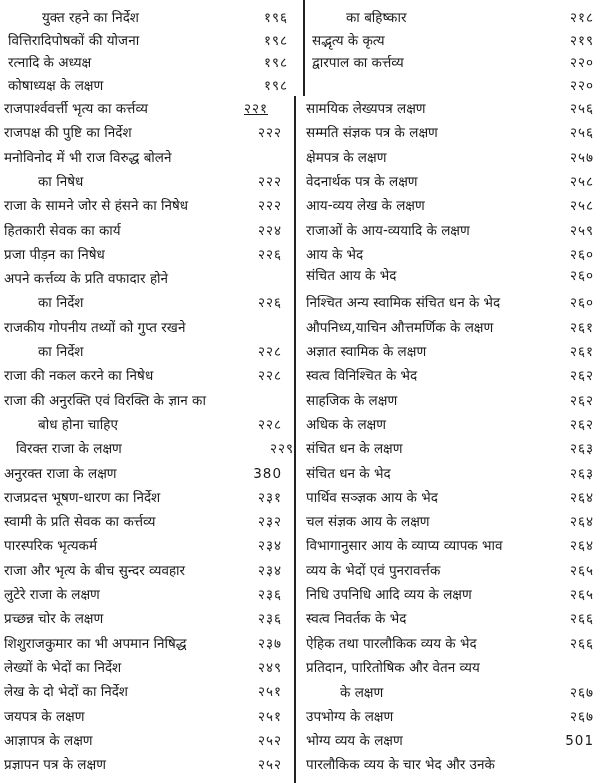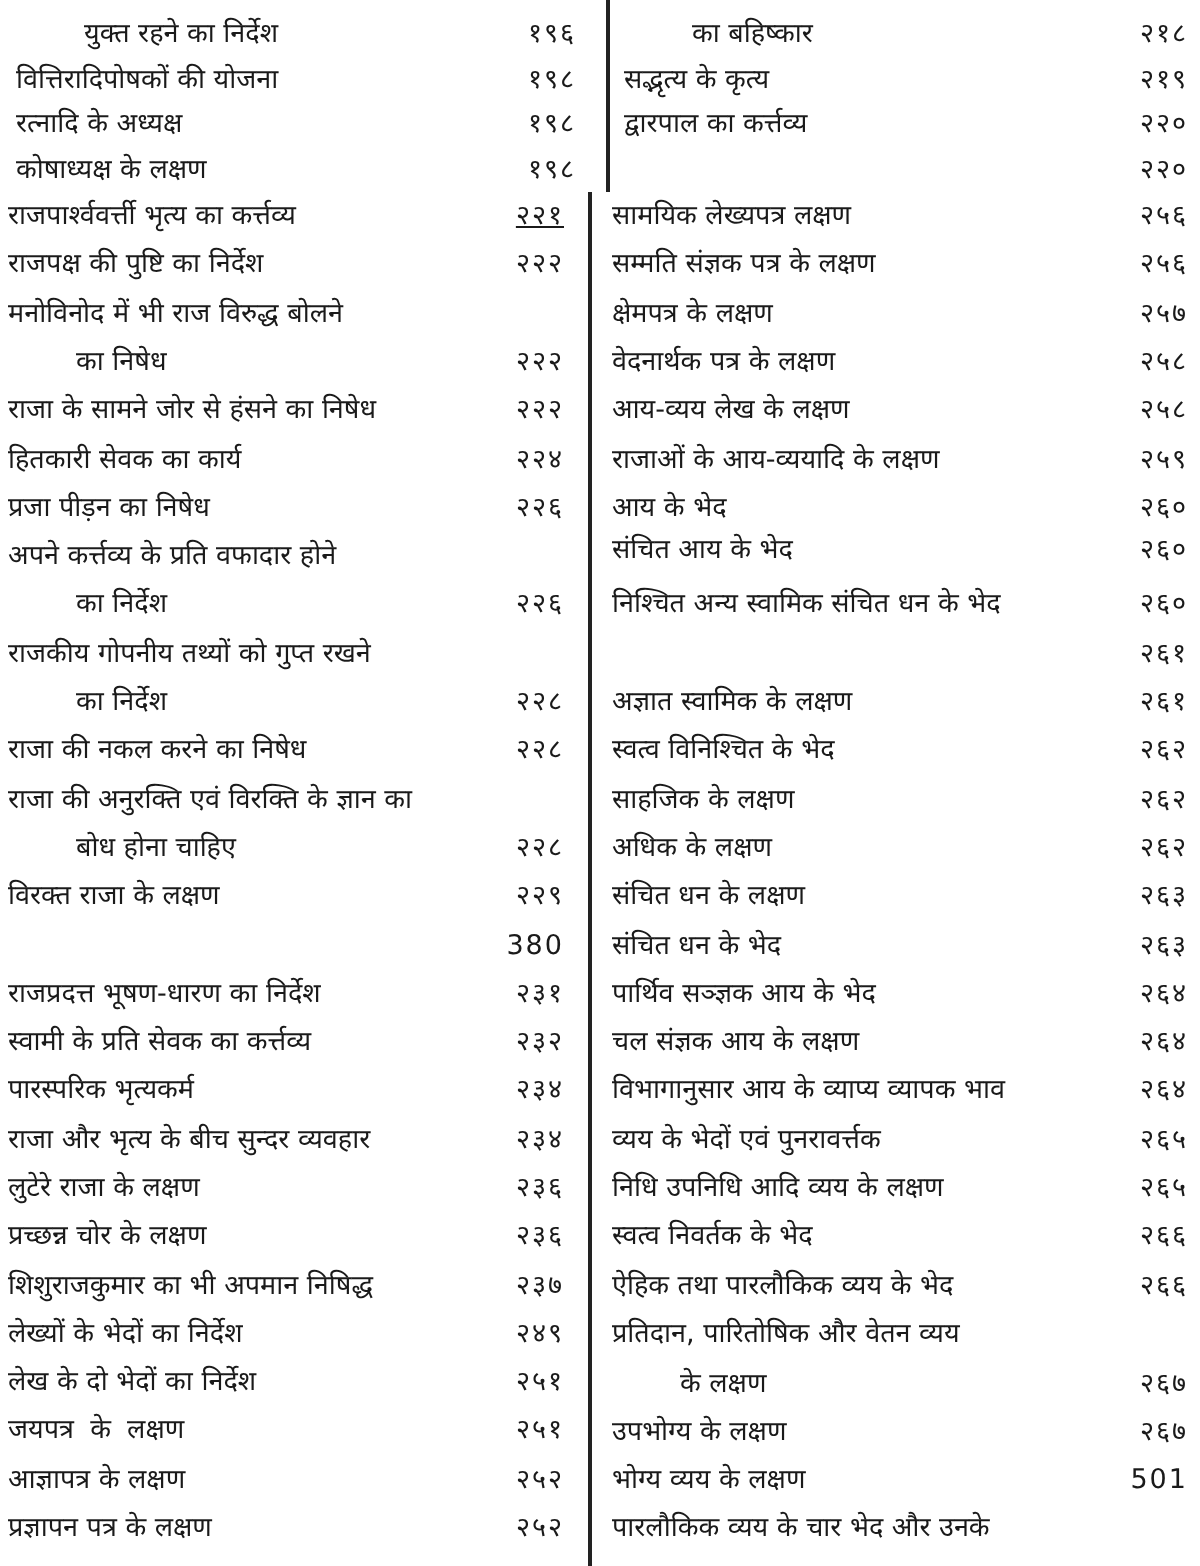--- a/index.html
+++ b/index.html
@@ -82,21 +82,21 @@
         <span class="t">द्वारपाल का कर्त्तव्य</span>
         <span class="n" style="right: 0px;">२२०</span>
       </div>
       <div class="row" style="top: 67.5px; width: 100%;">
         <span class="n" style="right: 0px;">२२०</span>
       </div>
     </div>
   <div class="col" id="left-col" style="left:4px; top:97px; width:282px;">
       <div class="row" style="top: 0px; width: 100%;">
         <span class="t">राजपार्श्ववर्त्ती भृत्य का कर्त्तव्य</span>
-        <span class="n" style="right: 4px; text-decoration: underline;">२२१</span>
+        <span class="n" style="right: 18px; text-decoration: underline;">२२१</span>
       </div>
       <div class="row" style="top: 24.3px; width: 100%;">
         <span class="t">राजपक्ष की पुष्टि का निर्देश</span>
         <span class="n" style="right: 4px;">२२२</span>
       </div>
       <div class="row" style="top: 48.6px; width: 100%;">
         <span class="t">मनोविनोद में भी राज विरुद्ध बोलने</span>
         <span class="n" style="right: 4px;"></span>
       </div>
       <div class="row indent" style="top: 72.9px; width: 100%;">
@@ -136,25 +136,26 @@
         <span class="n" style="right: 4px;">२२८</span>
       </div>
       <div class="row" style="top: 291.6px; width: 100%;">
         <span class="t">राजा की अनुरक्ति एवं विरक्ति के ज्ञान का</span>
         <span class="n" style="right: 4px;"></span>
       </div>
       <div class="row indent" style="top: 315.9px; width: 100%;">
         <span class="t">बोध होना चाहिए</span>
         <span class="n" style="right: 4px;">२२८</span>
       </div>
-      <div class="row" style="top: 340.2px; width: 100%;">
+      <div class="row" style="top: 340.2px; width: 100%; margin-left: 12px;">
         <span class="t">विरक्त राजा के लक्षण</span>
         <span class="n" style="right: 4px;">२२९</span>
       </div>
       <div class="row" style="top: 364.5px; width: 100%;">
+        <span class="t">अनुरक्त राजा के लक्षण</span>
         <span class="n" style="right: 4px;">380</span>
       </div>
       <div class="row" style="top: 388.8px; width: 100%;">
         <span class="t">राजप्रदत्त भूषण-धारण का निर्देश</span>
         <span class="n" style="right: 4px;">२३१</span>
       </div>
       <div class="row" style="top: 413.1px; width: 100%;">
         <span class="t">स्वामी के प्रति सेवक का कर्त्तव्य</span>
         <span class="n" style="right: 4px;">२३२</span>
       </div>
@@ -179,21 +180,21 @@
         <span class="n" style="right: 4px;">२३७</span>
       </div>
       <div class="row" style="top: 558.9px; width: 100%;">
         <span class="t">लेख्यों के भेदों का निर्देश</span>
         <span class="n" style="right: 4px;">२४९</span>
       </div>
       <div class="row" style="top: 583.2px; width: 100%;">
         <span class="t">लेख के दो भेदों का निर्देश</span>
         <span class="n" style="right: 4px;">२५१</span>
       </div>
-      <div class="row" style="top: 607.5px; width: 100%; font-family: Liberation Mono, monospace;">
+      <div class="row" style="top: 607.5px; width: 100%;">
         <span class="t">जयपत्र के लक्षण</span>
         <span class="n" style="right: 4px;">२५१</span>
       </div>
       <div class="row" style="top: 631.8px; width: 100%;">
         <span class="t">आज्ञापत्र के लक्षण</span>
         <span class="n" style="right: 4px;">२५२</span>
       </div>
       <div class="row" style="top: 656.1px; width: 100%;">
         <span class="t">प्रज्ञापन पत्र के लक्षण</span>
         <span class="n" style="right: 4px;">२५२</span>
@@ -230,20 +231,21 @@
       </div>
       <div class="row" style="top: 167px; width: 100%;">
         <span class="t">संचित आय के भेद</span>
         <span class="n" style="right: 0px;">२६०</span>
       </div>
       <div class="row" style="top: 194.4px; width: 100%;">
         <span class="t">निश्चित अन्य स्वामिक संचित धन के भेद</span>
         <span class="n" style="right: 0px;">२६०</span>
       </div>
       <div class="row" style="top: 218.7px; width: 100%;">
+        <span class="t">औपनिध्य,याचिन औत्तमर्णिक के लक्षण</span>
         <span class="n" style="right: 0px;">२६१</span>
       </div>
       <div class="row" style="top: 243px; width: 100%;">
         <span class="t">अज्ञात स्वामिक के लक्षण</span>
         <span class="n" style="right: 0px;">२६१</span>
       </div>
       <div class="row" style="top: 267.3px; width: 100%;">
         <span class="t">स्वत्व विनिश्चित के भेद</span>
         <span class="n" style="right: 0px;">२६२</span>
       </div>

